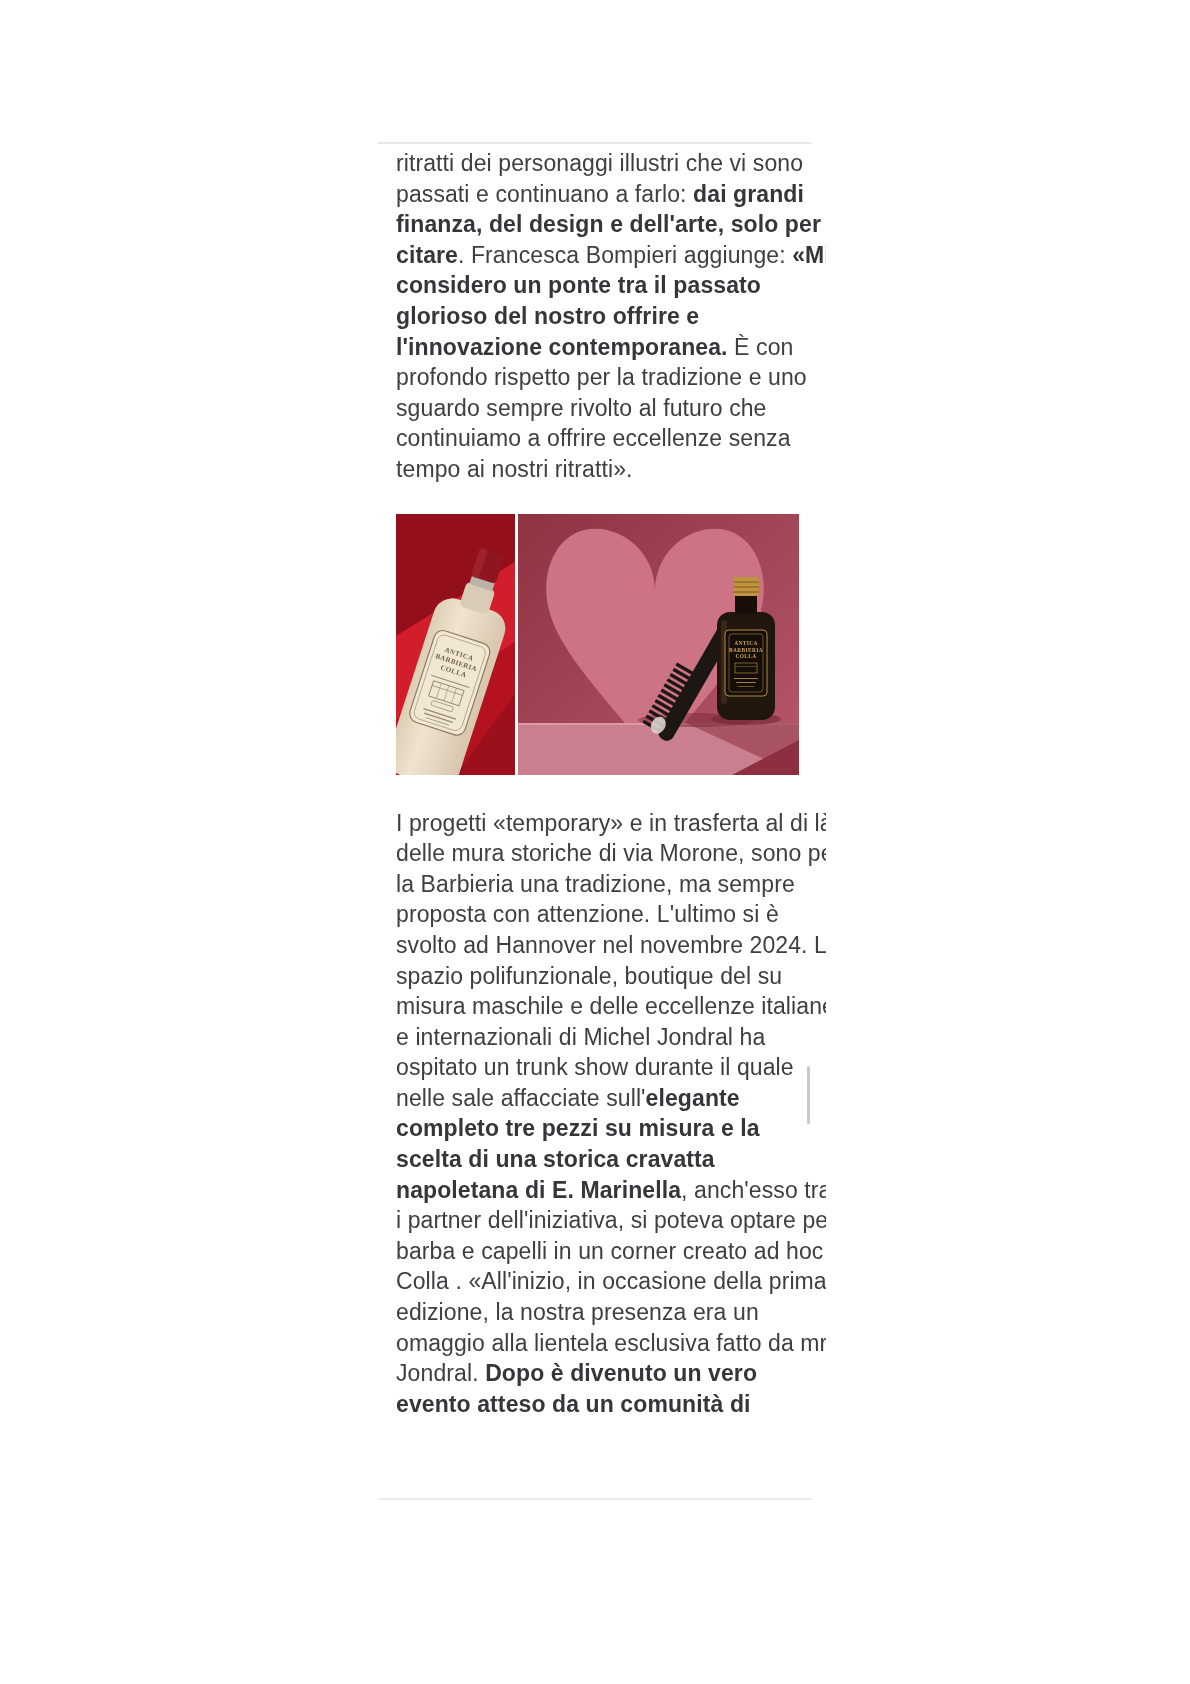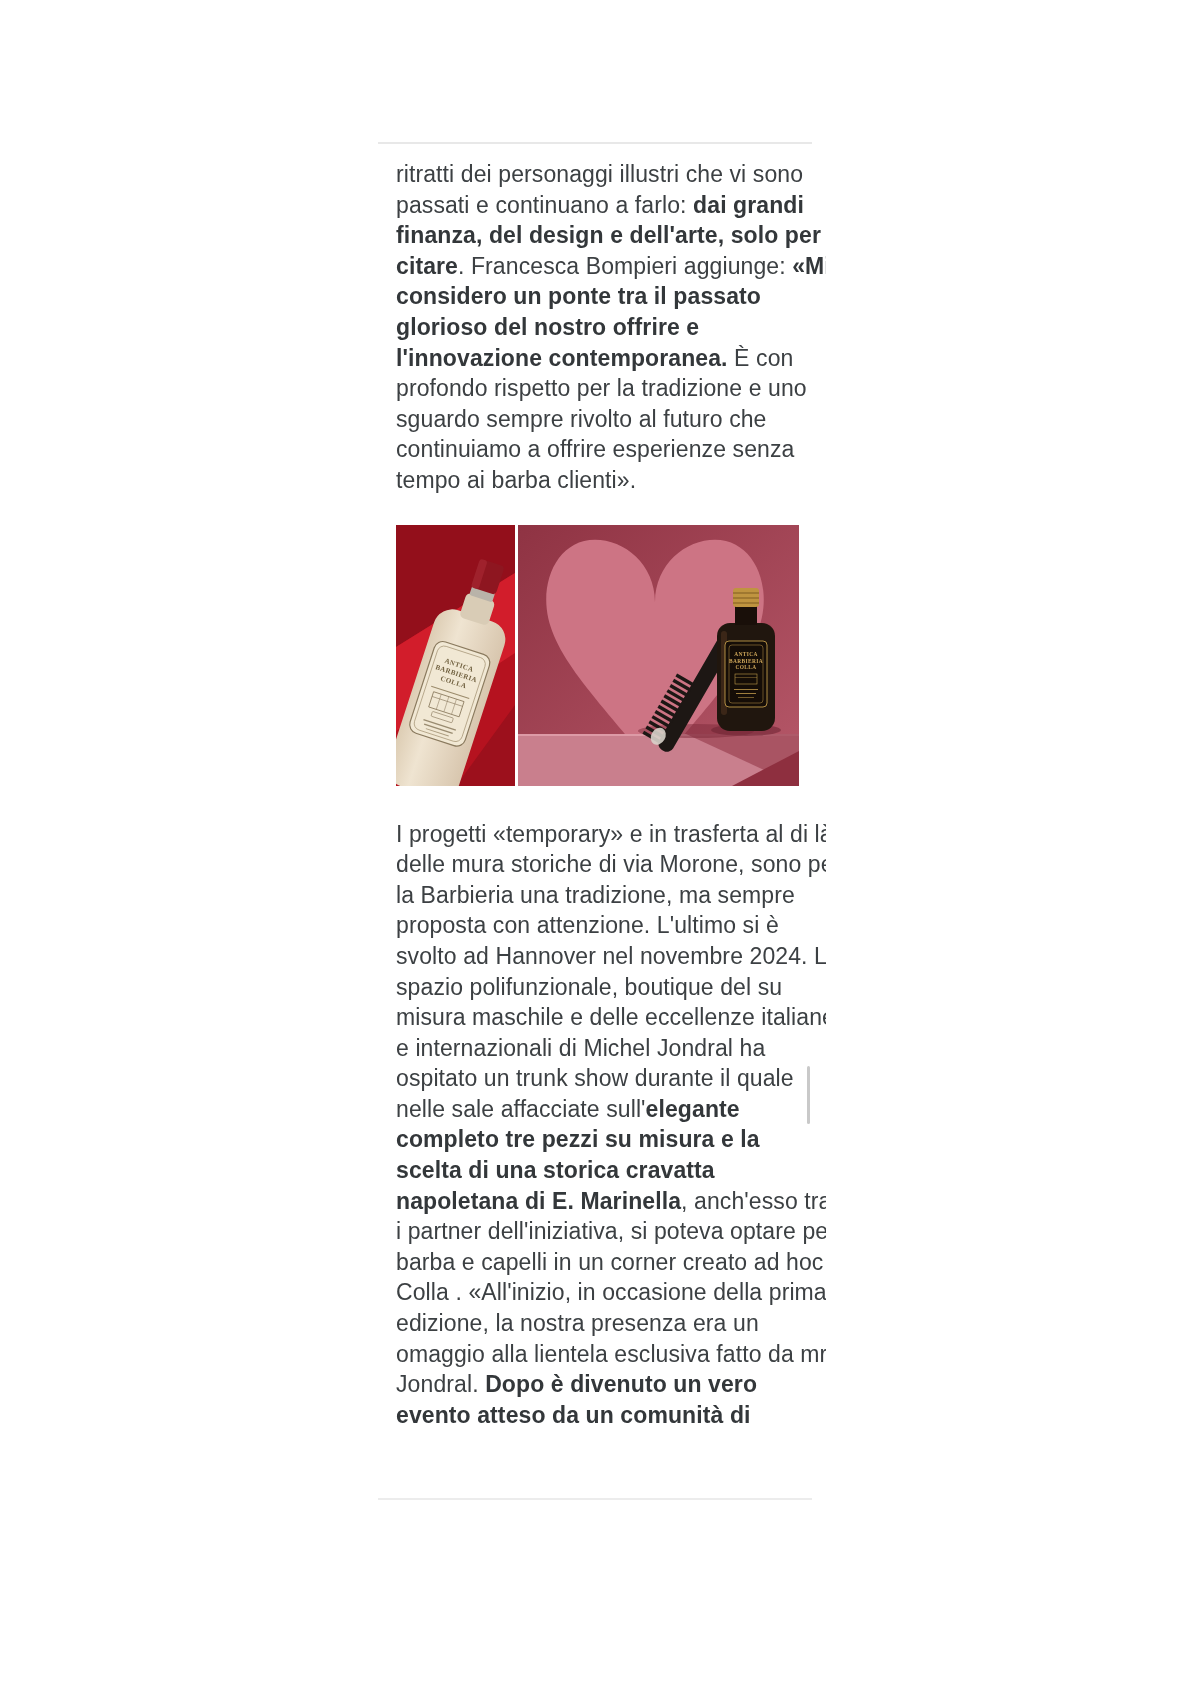--- a/index.html
+++ b/index.html
@@ -23,21 +23,21 @@
     position: absolute; left: 396px; top: 143px;
     width: 430px; height: 1356px;
     overflow: hidden;
   }
   .para {
     width: 430px;
     font-size: 23px; line-height: 30.6px;
     color: var(--text, #3c4043);
     letter-spacing: 0.1px;
   }
-  #p1 { margin-top: 16px; }
+  #p1 { margin-top: 5px; }
   #p2 { margin-top: 33px; }
   .tline { white-space: pre; }
   .tline .b { font-weight: 700; color: var(--text-bold, #33373a); }
 
   .photo {
     margin-top: 29px;
     width: 403px; height: 261px;
     position: relative;
   }
   .photo svg { display: block; }
@@ -66,22 +66,22 @@
     <div class="para" id="p1">
         <div class="tline"><span>ritratti dei personaggi illustri che vi sono</span></div>
         <div class="tline"><span>passati e continuano a farlo: </span><span class="b">dai grandi</span></div>
         <div class="tline"><span class="b">finanza, del design e dell'arte, solo per</span></div>
         <div class="tline"><span class="b">citare</span><span>. Francesca Bompieri aggiunge: </span><span class="b">«Mi</span></div>
         <div class="tline"><span class="b">considero un ponte tra il passato</span></div>
         <div class="tline"><span class="b">glorioso del nostro offrire e</span></div>
         <div class="tline"><span class="b">l'innovazione contemporanea.</span><span> È con</span></div>
         <div class="tline"><span>profondo rispetto per la tradizione e uno</span></div>
         <div class="tline"><span>sguardo sempre rivolto al futuro che</span></div>
-        <div class="tline"><span>continuiamo a offrire esperienze senza</span></div>
-        <div class="tline"><span>tempo ai barba clienti».</span></div>
+        <div class="tline"><span>continuiamo a offrire eccellenze senza</span></div>
+        <div class="tline"><span>tempo ai nostri ritratti».</span></div>
       </div>
 
     <div class="photo">
       <svg width="403" height="261" viewBox="0 0 403 261" xmlns="http://www.w3.org/2000/svg">
         <defs>
           <clipPath id="clipL">
               <rect x="0" y="0" width="119" height="261"></rect>
             </clipPath>
           <clipPath id="clipR">
               <rect x="122" y="0" width="281" height="261"></rect>

